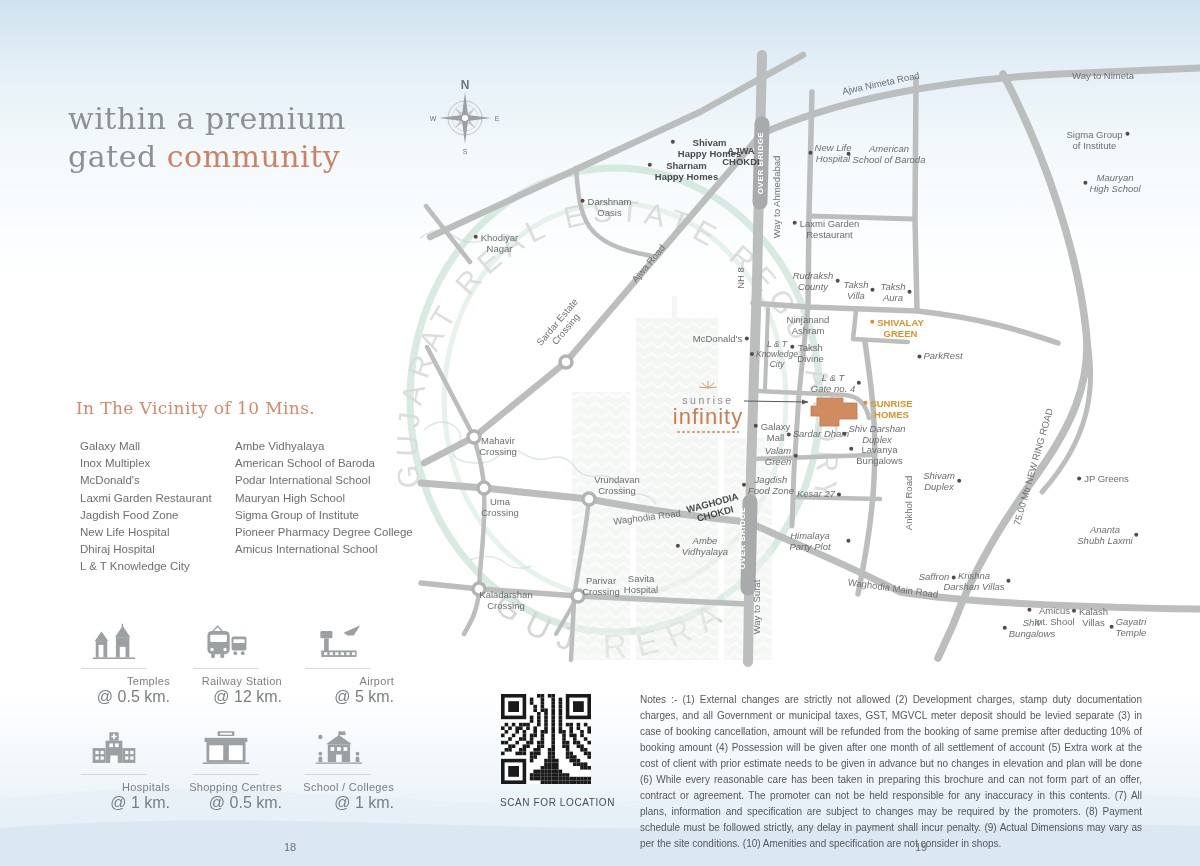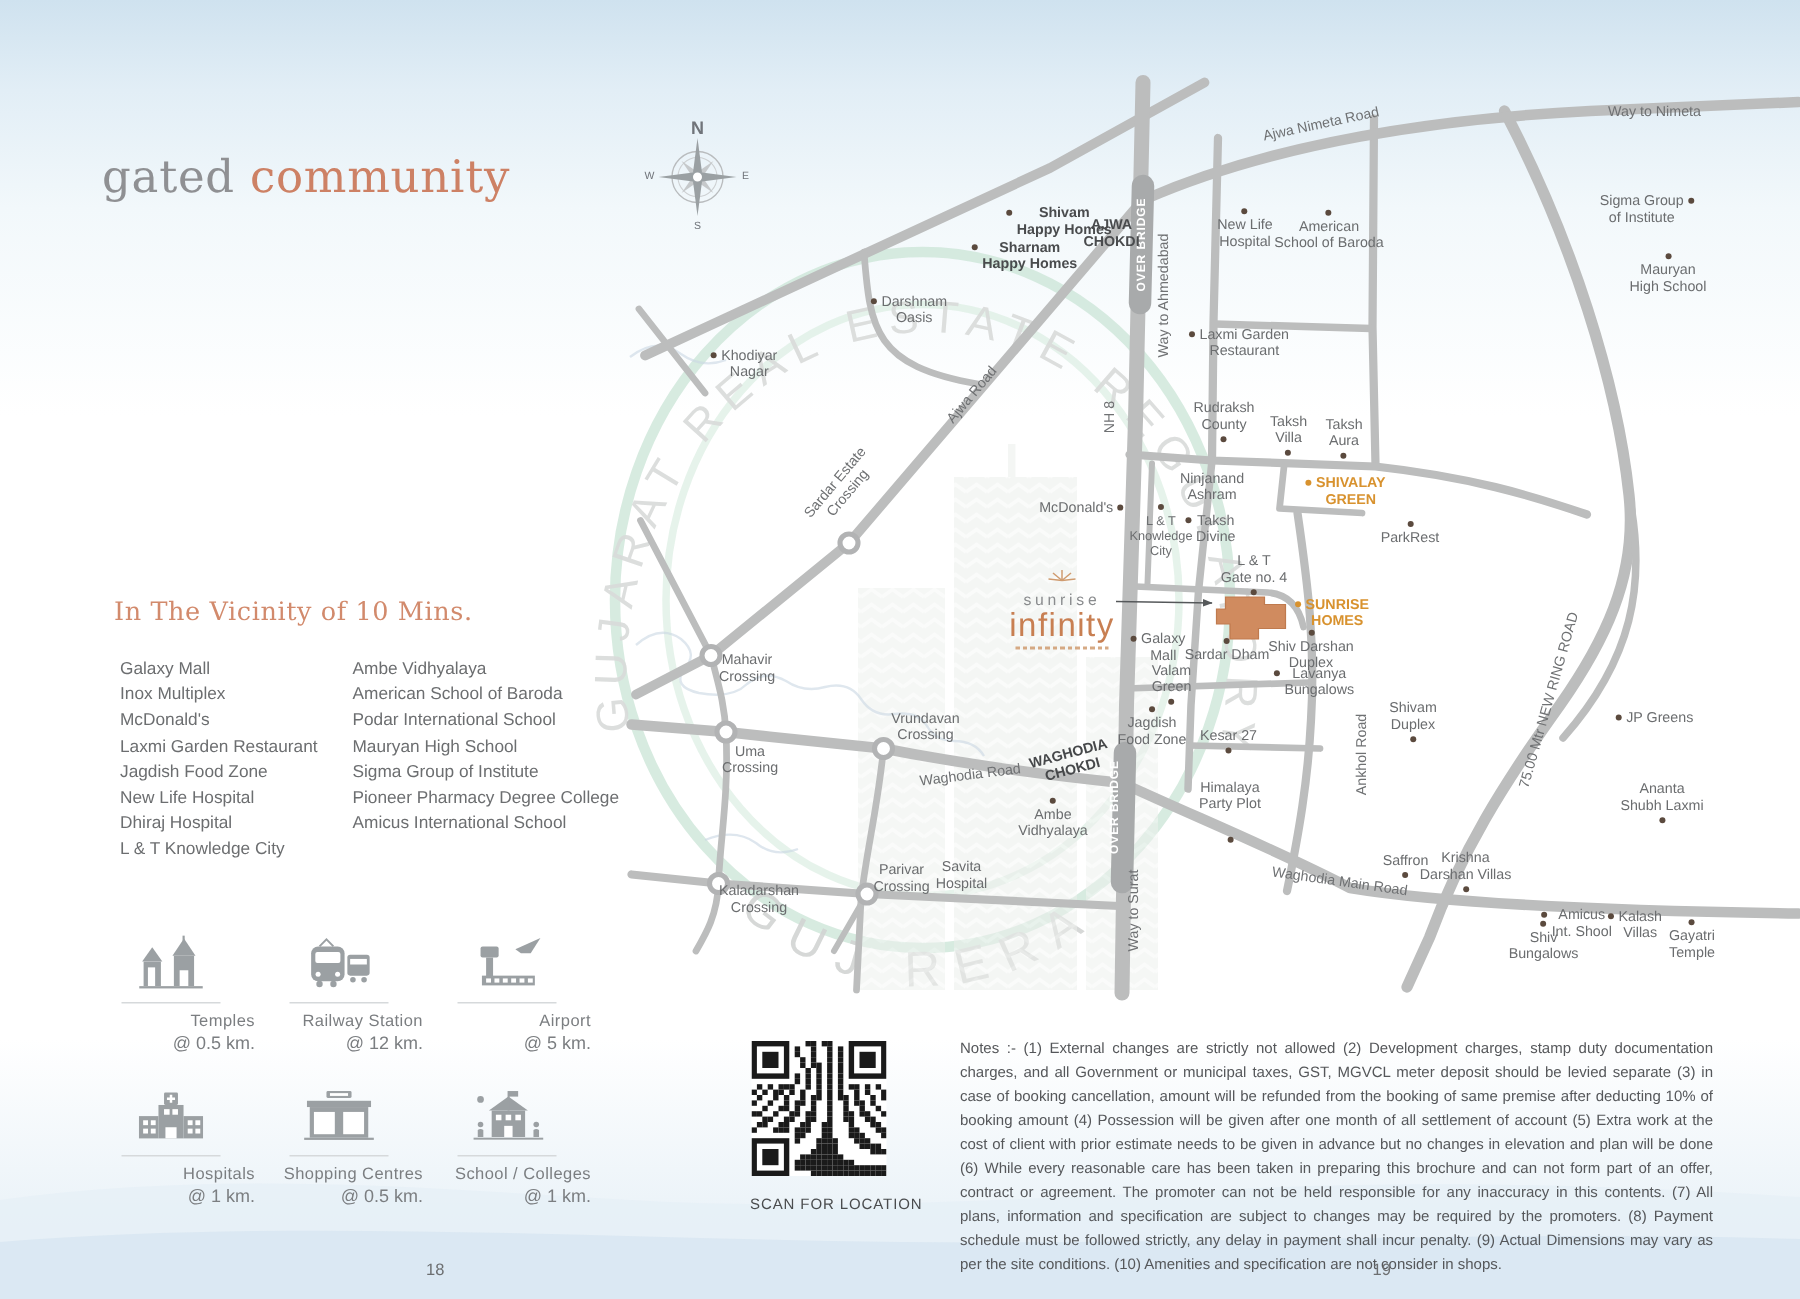--- a/index.html
+++ b/index.html
@@ -19,37 +19,37 @@
   .vic-col{position:absolute;top:438px;font-size:11.5px;line-height:17.2px;color:#6c6e70;}
   #vic1{left:80px;width:150px;}
   #vic2{left:235px;width:190px;}
   
   .amen{position:absolute;left:58px;top:622px;width:336px;display:grid;
         grid-template-columns:112px 112px 112px;grid-row-gap:22px;}
   .amen .cell{text-align:right;}
   .amen svg{display:block;margin:0 auto;height:42px;}
   .am-line{width:66px;height:1px;background:#d6d9db;margin:4px auto 6px;}
   .am-label{font-size:11px;color:#7b7e81;letter-spacing:.3px;}
-  .am-dist{font-size:12px;color:#7b7e81;margin-top:1px;}
+  .am-dist{font-size:16px;color:#7b7e81;margin-top:1px;}
   
   .qr-wrap{position:absolute;left:500px;top:694px;width:92px;text-align:center;}
   .qr-cap{margin-top:9px;font-size:10px;letter-spacing:.6px;color:#4a4c4e;white-space:nowrap;}
   .notes{position:absolute;left:640px;top:692px;width:502px;font-size:10px;
          line-height:1.6;color:#55575a;text-align:justify;}
   .pagenum{position:absolute;font-size:11px;color:#6d6f71;}
   #pg-l{left:284px;top:841px;} #pg-r{left:915px;top:841px;}
   
   .poi{position:absolute;transform:translate(-50%,-50%);display:flex;gap:3px;
        align-items:center;justify-content:center;text-align:center;
        font-size:9.5px;line-height:1.18;color:#6b6d6f;white-space:pre-line;}
   .poi .t{display:block;}
   .poi .dot{width:4px;height:4px;border-radius:50%;background:#5b4a3e;flex:none;}
   .poi.d-left,.poi.d-right{flex-direction:row;align-items:flex-start;}
   .poi.d-left .dot,.poi.d-right .dot{margin-top:3px;}
-  .poi.d-above,.poi.d-below{flex-direction:column;gap:2px;}
+  .poi.d-above,.poi.d-below{gap:2px;font-style:italic;}
   .poi.c-orange{color:#d8922e;font-weight:700;}
   .poi.c-orange .dot{background:#d8922e;}
   .poi.b{font-weight:700;color:#494b4d;}
   .poi.small{font-size:8.5px;}
   .rlabel{position:absolute;font-size:9.5px;color:#6f7173;white-space:pre-line;
           text-align:center;line-height:1.15;}
   .rlabel.bold{font-weight:700;color:#46484a;}
   .rlabel.white{color:#ffffff;font-weight:700;font-size:8px;letter-spacing:.6px;}
   
   .cmp{position:absolute;transform:translate(-50%,-50%);color:#70747a;}
@@ -166,20 +166,21 @@
       <circle r="3.6" fill="#ffffff" stroke="#9aa0a3" stroke-width="1.2"></circle>
     </g>
 
     <g>
       <path d="M0,800 C 150,780 280,792 420,800 C 560,808 700,798 840,792 C 980,786 1100,792 1200,798 L1200,866 L0,866 Z" fill="#e6f0f7" opacity="0.85"></path>
       <path d="M0,828 C 200,812 400,826 600,828 C 800,830 1000,820 1200,826 L1200,866 L0,866 Z" fill="#d9e7f2" opacity="0.9"></path>
     </g>
   </svg>
 
   <div class="title">
+    <div><span>within a premium</span></div>
     <div><span>gated </span><span class="accent">community</span></div>
   </div>
 
   <div class="vic-head">In The Vicinity of 10 Mins.</div>
   <div class="vic-col" id="vic1">
       <div>Galaxy Mall</div>
       <div>Inox Multiplex</div>
       <div>McDonald's</div>
       <div>Laxmi Garden Restaurant</div>
       <div>Jagdish Food Zone</div>

